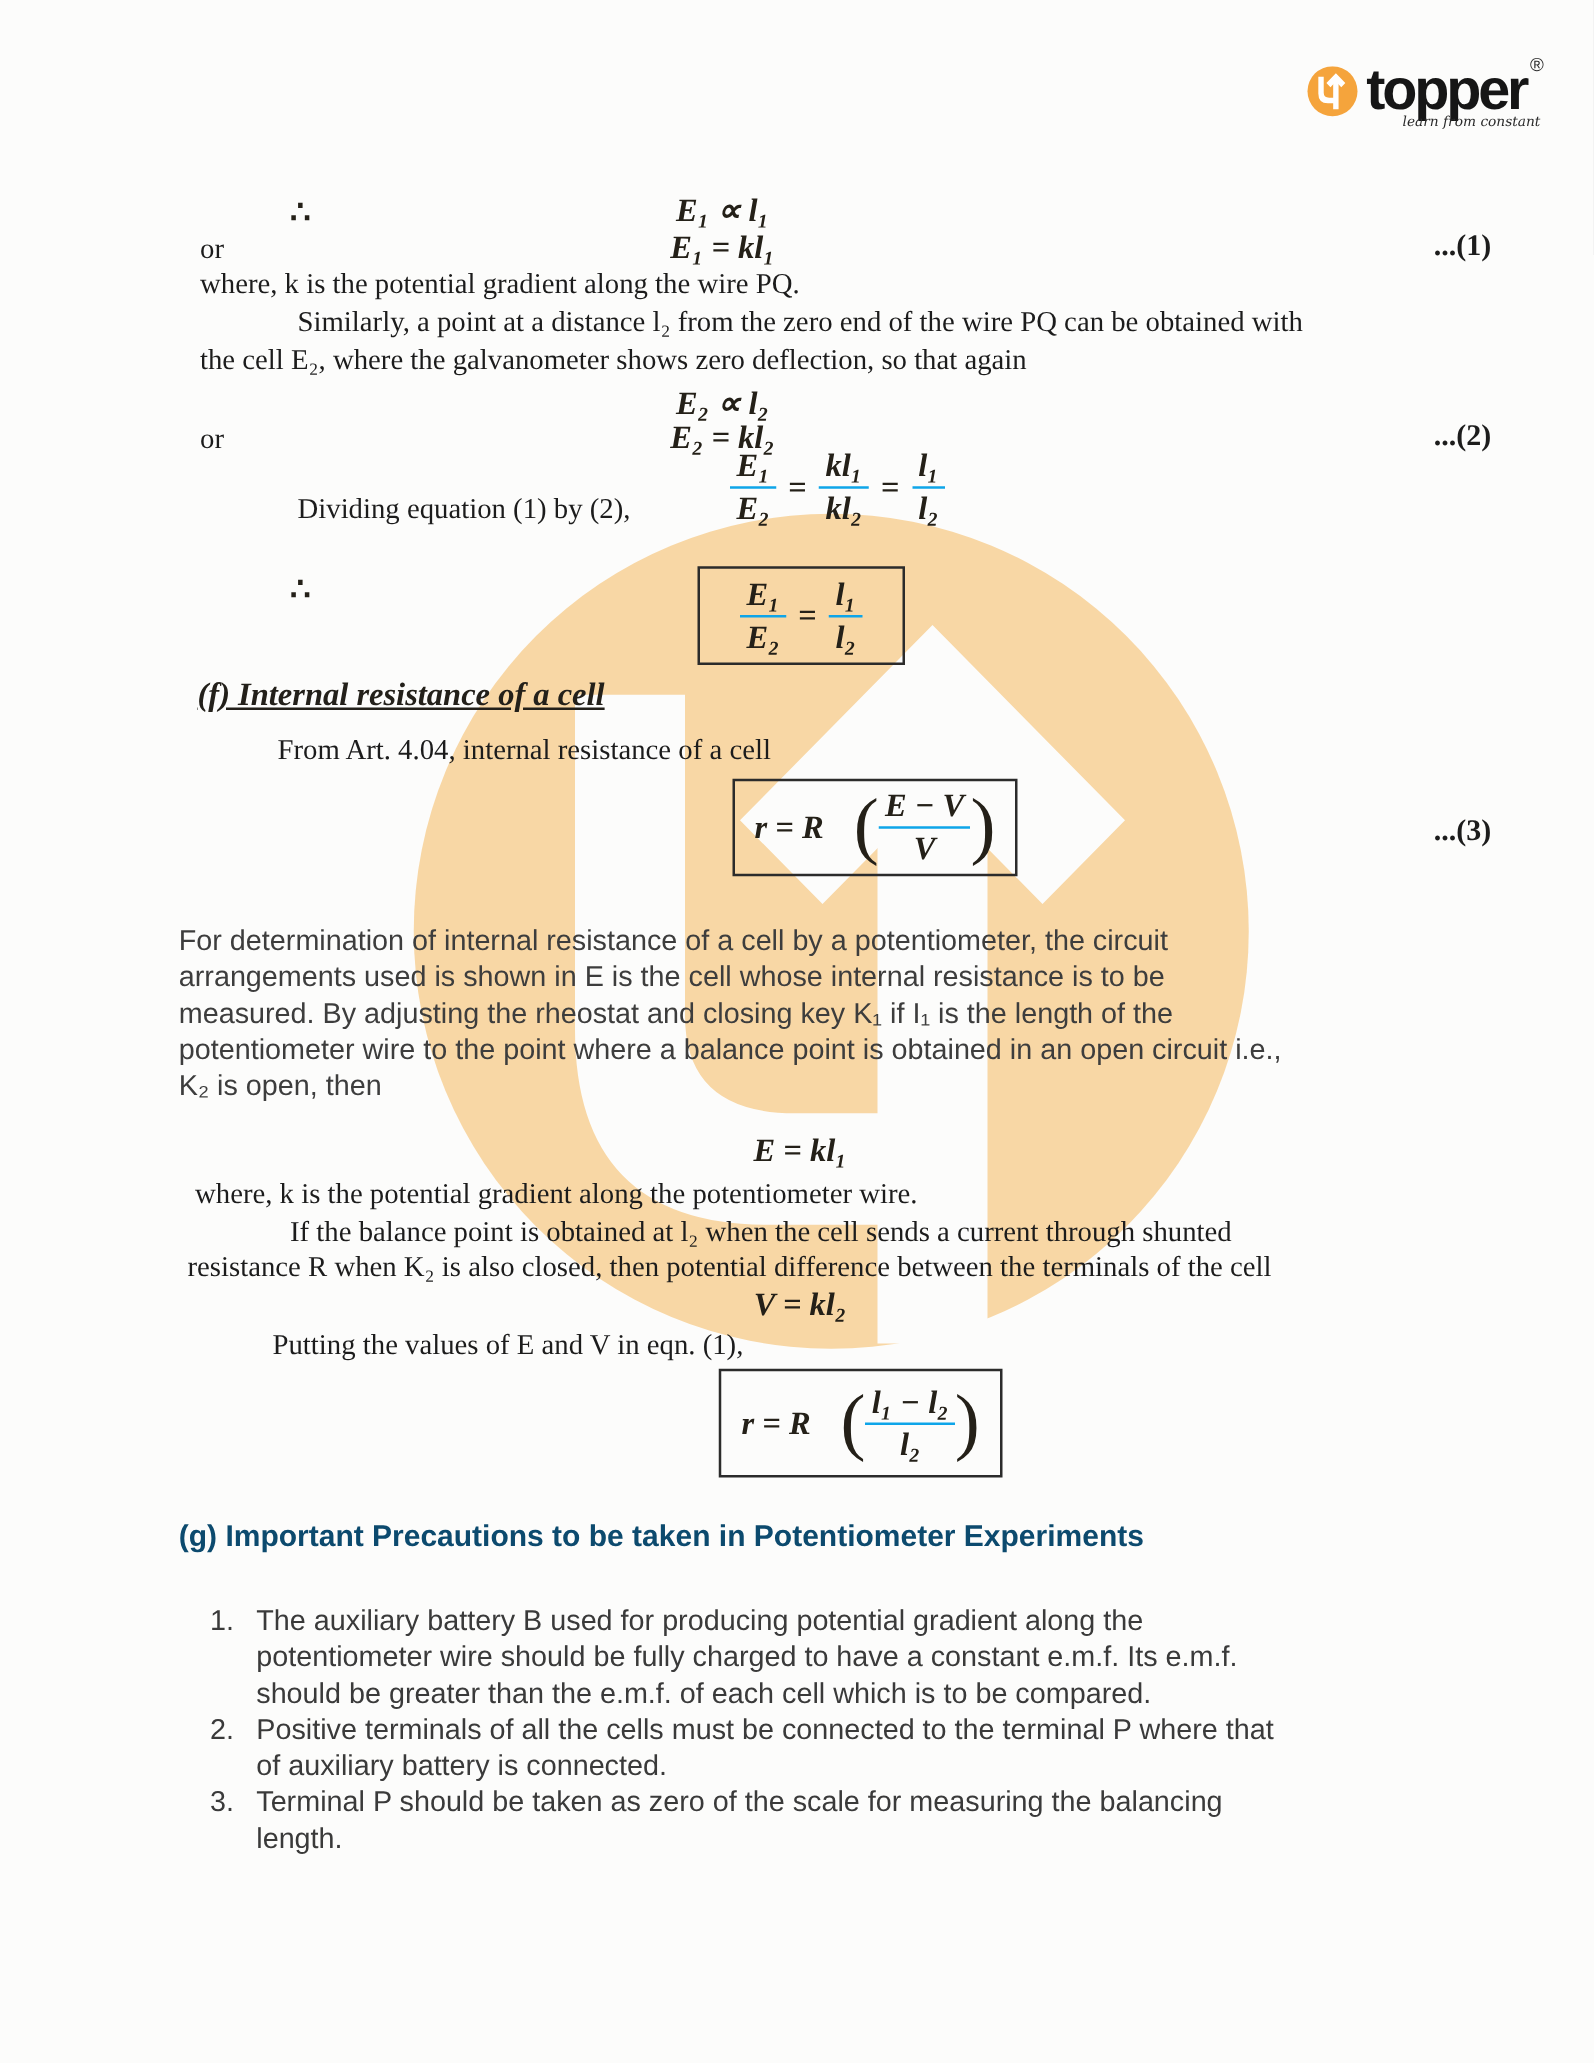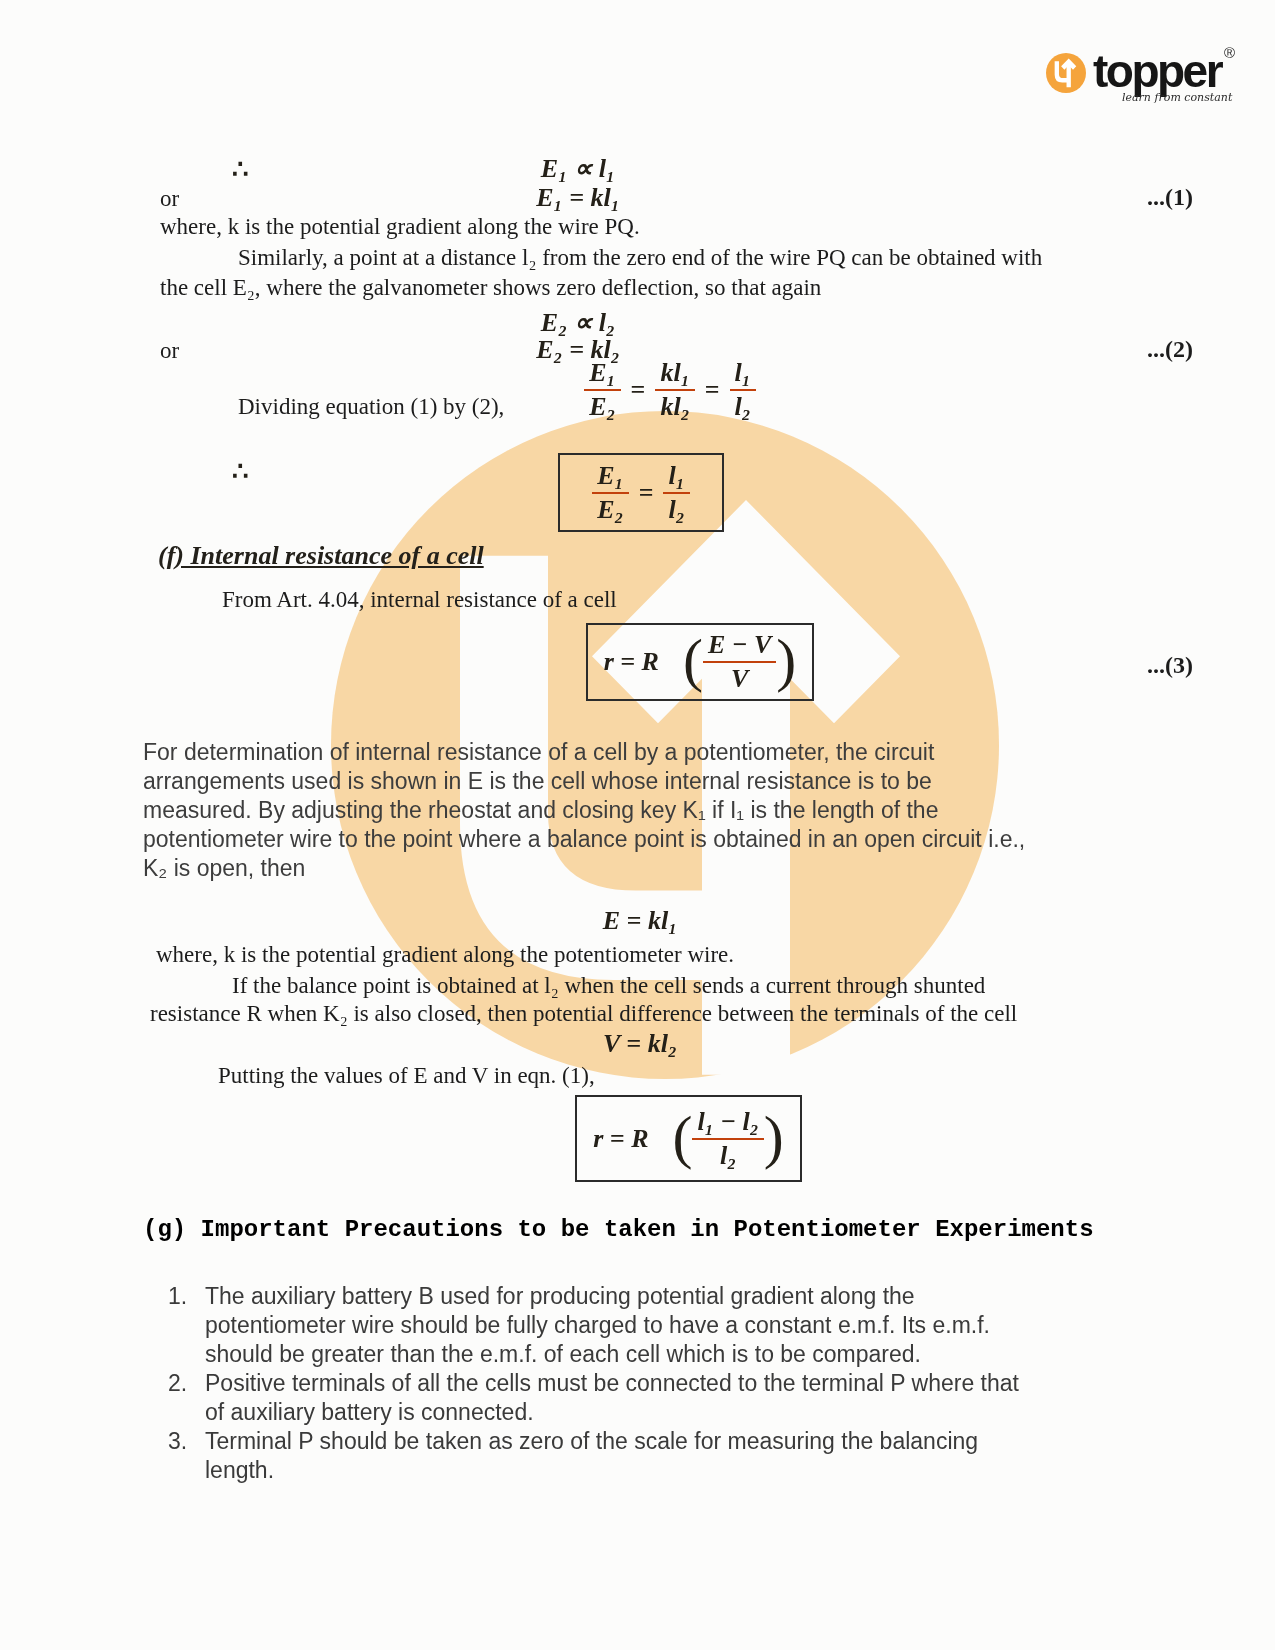--- a/index.html
+++ b/index.html
@@ -16,24 +16,24 @@
   .z{z-index:2;}
   
   .wm{position:absolute;left:0;top:0;z-index:0;}
   
   .serif{font-family:"Liberation Serif",serif;font-weight:400;font-size:23px;line-height:29px;color:#1c1c1c;}
   .sans{font-family:"Liberation Sans",sans-serif;font-weight:400;font-size:23px;line-height:29px;color:#3d3d3d;}
   .eq{font-family:"Liberation Serif",serif;font-weight:700;font-style:italic;font-size:26px;color:#242018;}
   .eqlabel{font-family:"Liberation Serif",serif;font-weight:700;font-size:24px;color:#1c1c1c;}
   .center-eq{text-align:center;}
   .hf{font-family:"Liberation Serif",serif;font-weight:700;font-style:italic;font-size:26px;color:#23201a;}
-  .hg{font-family:Liberation Mono, monospace;font-weight:700;font-size:24px;color:#000000;}
+  .hg{font-family:Liberation Sans, sans-serif;font-weight:700;font-size:24px;color:#0c4a6e;}
   
   .frac{display:inline-block;vertical-align:middle;text-align:center;}
-  .frac .num{display:block;border-bottom:2px solid #c2410c;padding:0 5px 1px 5px;}
+  .frac .num{display:block;border-bottom:2px solid #0ea5e9;padding:0 5px 1px 5px;}
   .frac .den{display:block;padding-top:1px;}
   .eqsign{display:inline-block;vertical-align:middle;margin:0 10px;font-style:normal;}
   .chain{display:flex;align-items:center;justify-content:center;}
   .eqbox{
     border:2px solid #2b2b2b;
     display:flex;align-items:center;justify-content:center;
     background:transparent;
   }
   .bigparen{font-size:60px;font-weight:400;font-style:normal;line-height:0.9;transform:translateY(-2px);}
   .lead{margin-right:24px;}

